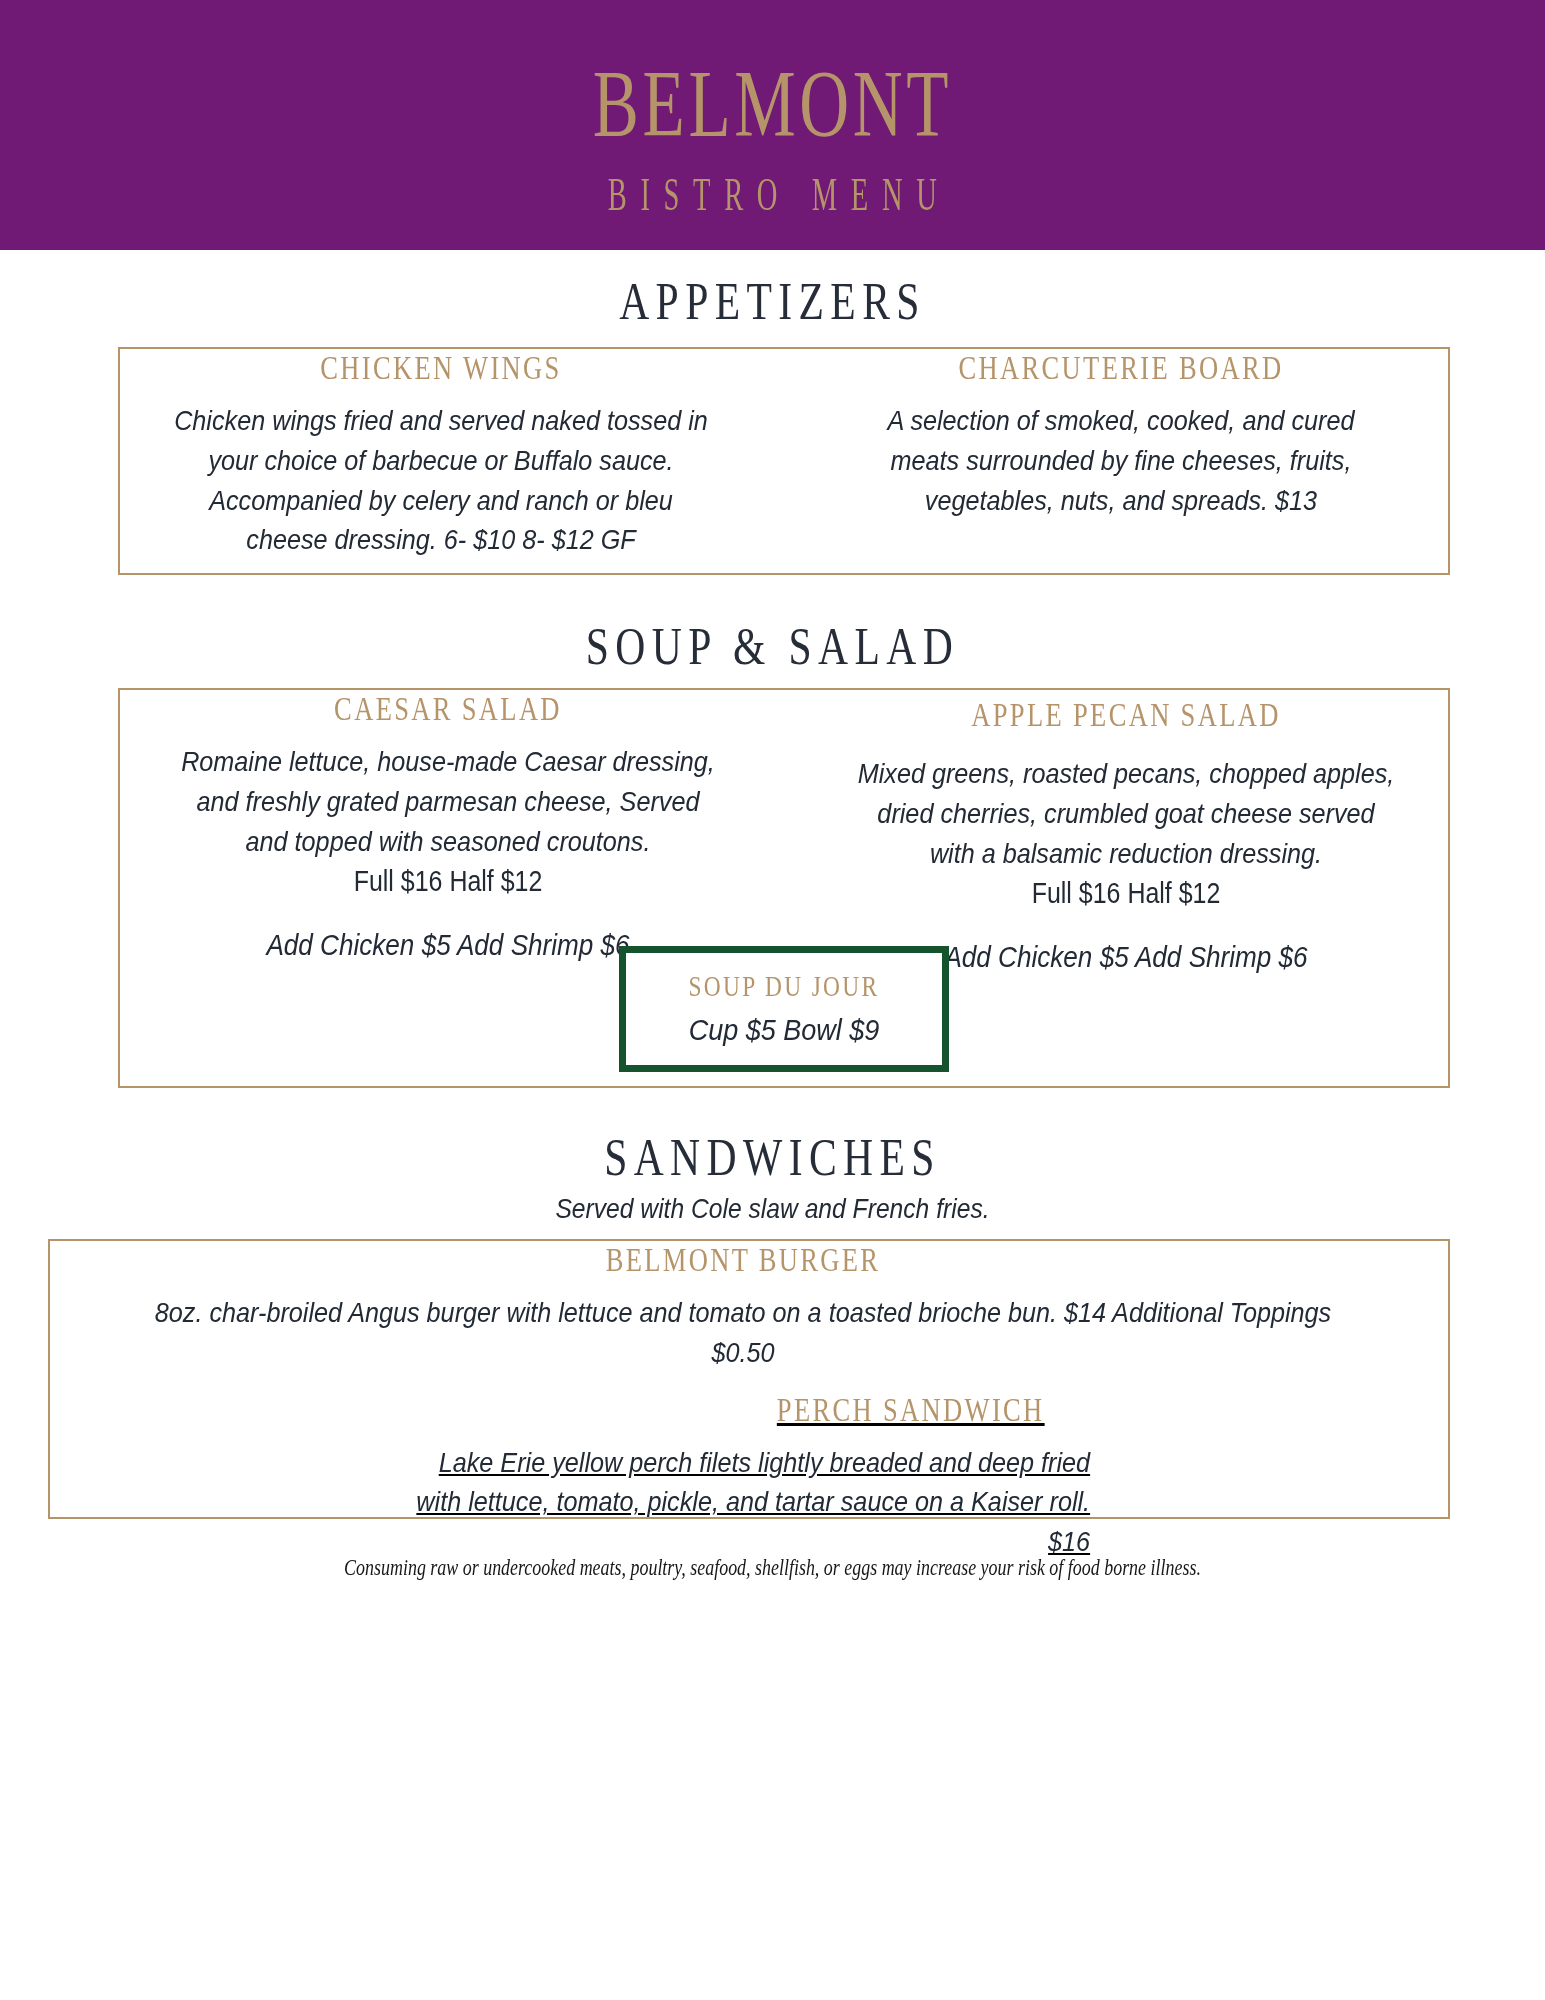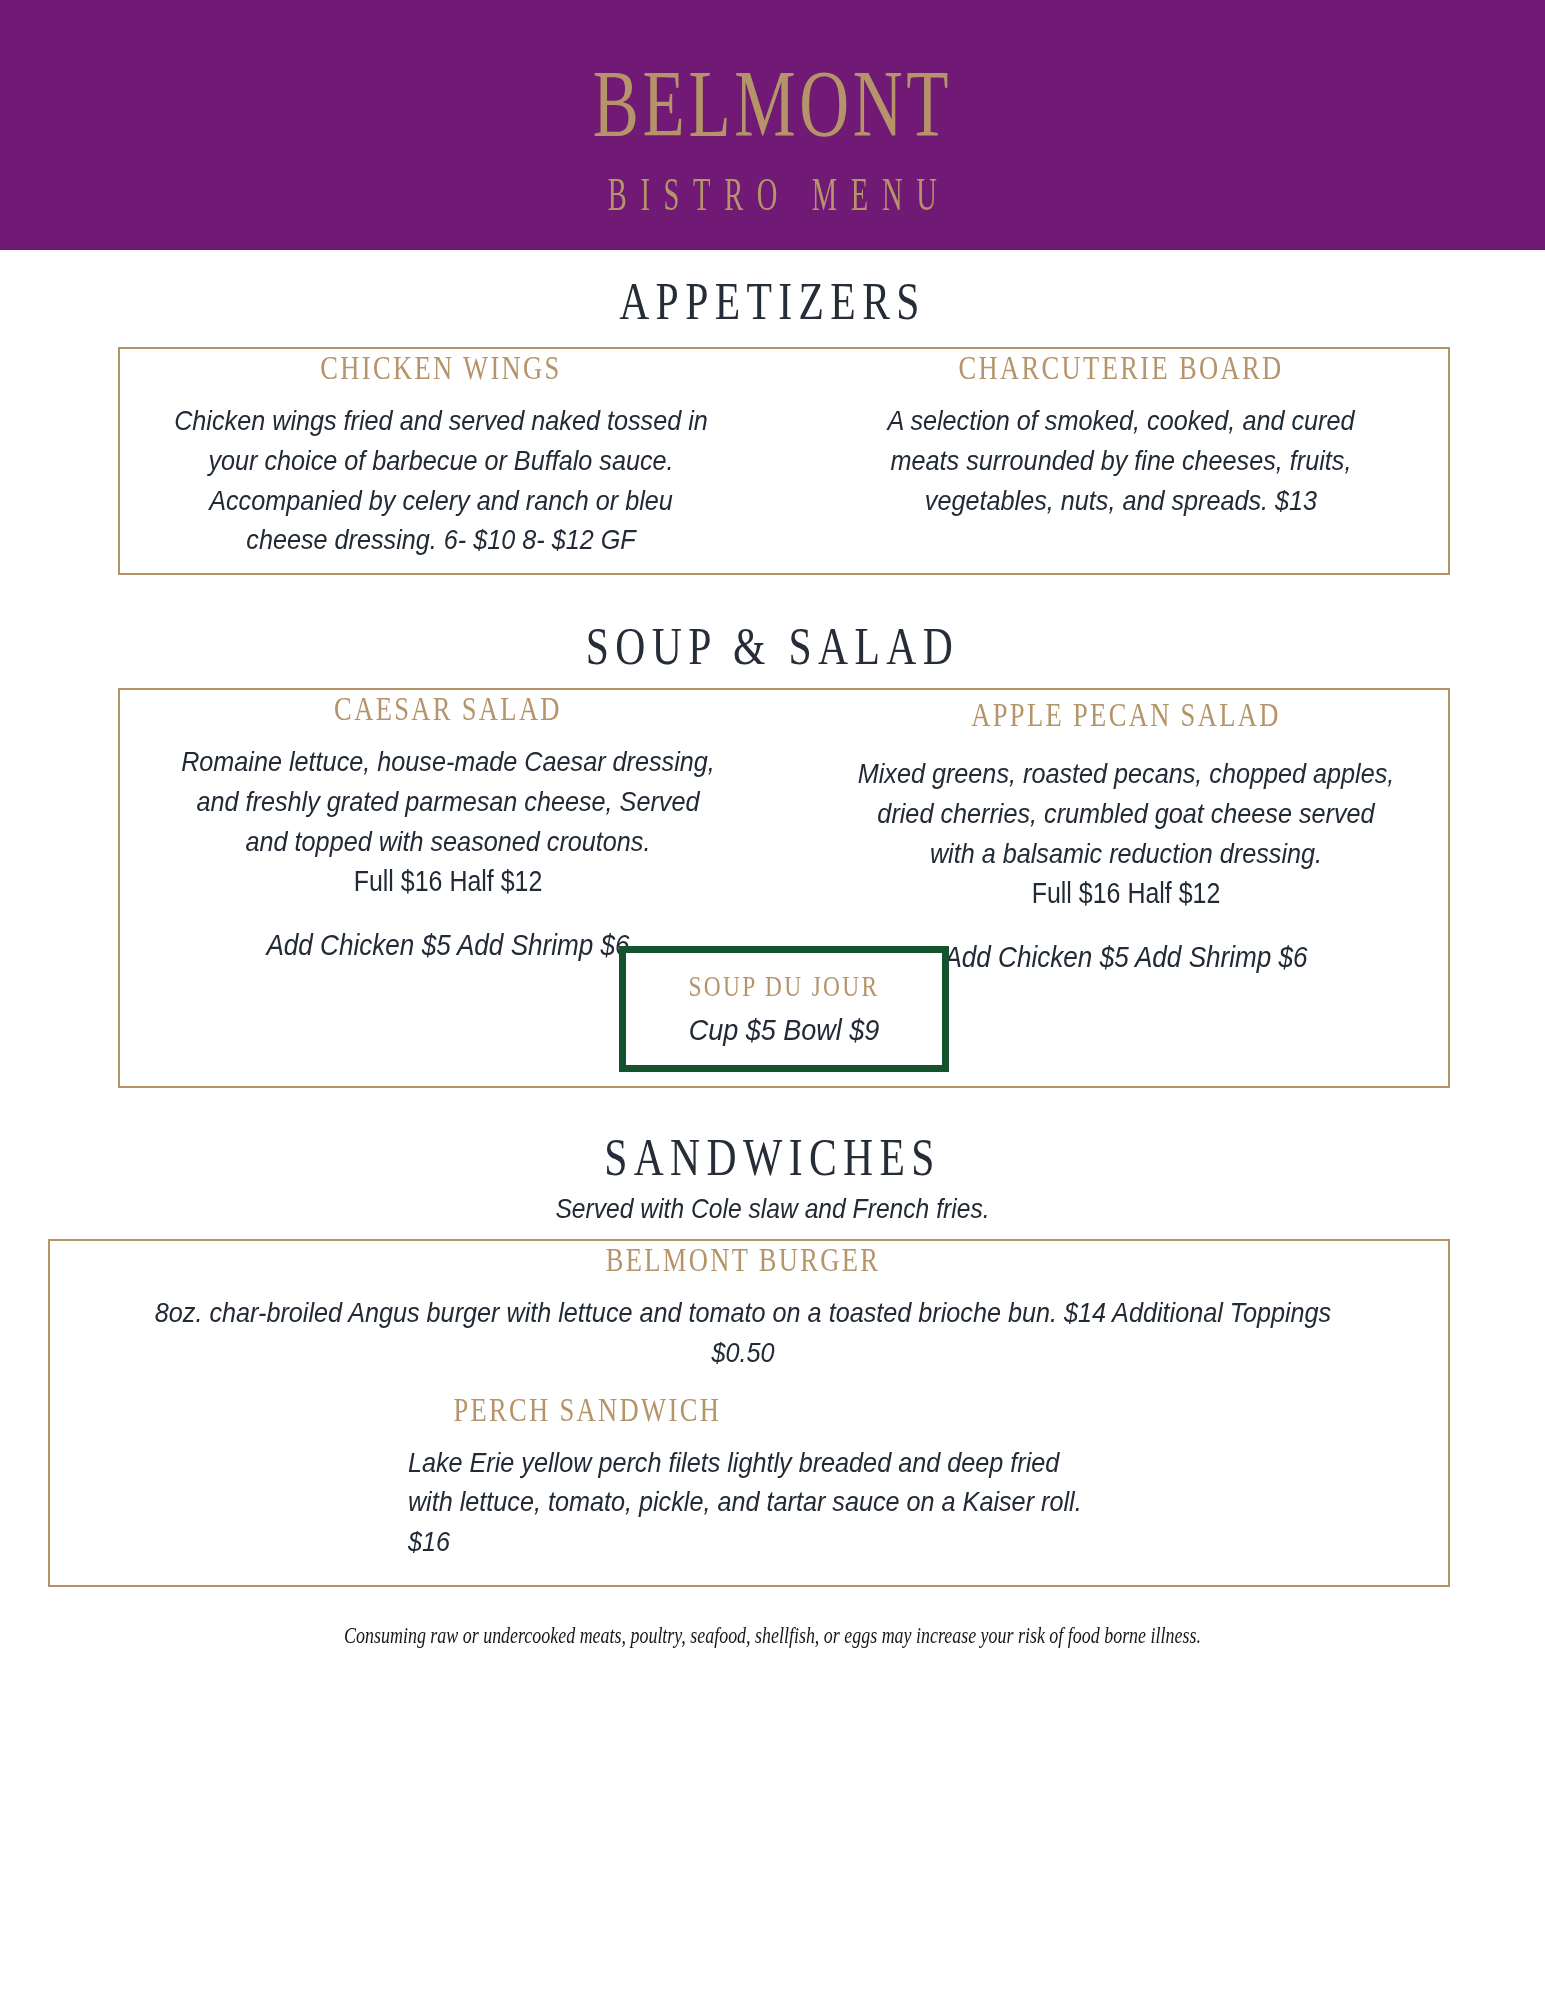--- a/index.html
+++ b/index.html
@@ -82,21 +82,21 @@
 
   .menu-box {
     border: 2px solid #b6946a;
     margin: 16px 95px 0 118px;
     box-sizing: border-box;
     background: #fff;
     position: relative;
   }
   .menu-box.appetizers { height: 228px; margin-top: 16px; }
   .menu-box.soupsalad  { height: 400px; margin-top: 12px; }
-  .menu-box.sandwiches { height: 348px; margin-top: 14px; margin-left: 48px; }
+  .menu-box.sandwiches { height: 280px; margin-top: 14px; margin-left: 48px; }
 
   .two-col {
     display: flex;
     width: 100%;
     box-sizing: border-box;
   }
   .col {
     flex: 1 1 50%;
     text-align: center;
     box-sizing: border-box;
@@ -172,24 +172,25 @@
     font-family: "Liberation Sans", sans-serif;
     font-style: italic;
     font-size: 30px;
     transform: scaleX(0.90);
   }
 
   
   .sandwiches .col-left  { padding: 0 34px 0 22px; }
   .sandwiches .col-right { padding: 0 26px 0 34px; }
   .full-row {
-    text-align: left;
+    text-align: right;
     margin-top: 18px;
     padding: 0 320px;
     box-sizing: border-box;
+    text-decoration: underline;
   }
   .full-row .item-name { margin-bottom: 14px; }
 
   
   .footer-note {
     text-align: center;
     color: #171717;
     font-family: "Liberation Serif", serif;
     font-style: italic;
     font-size: 23px;

